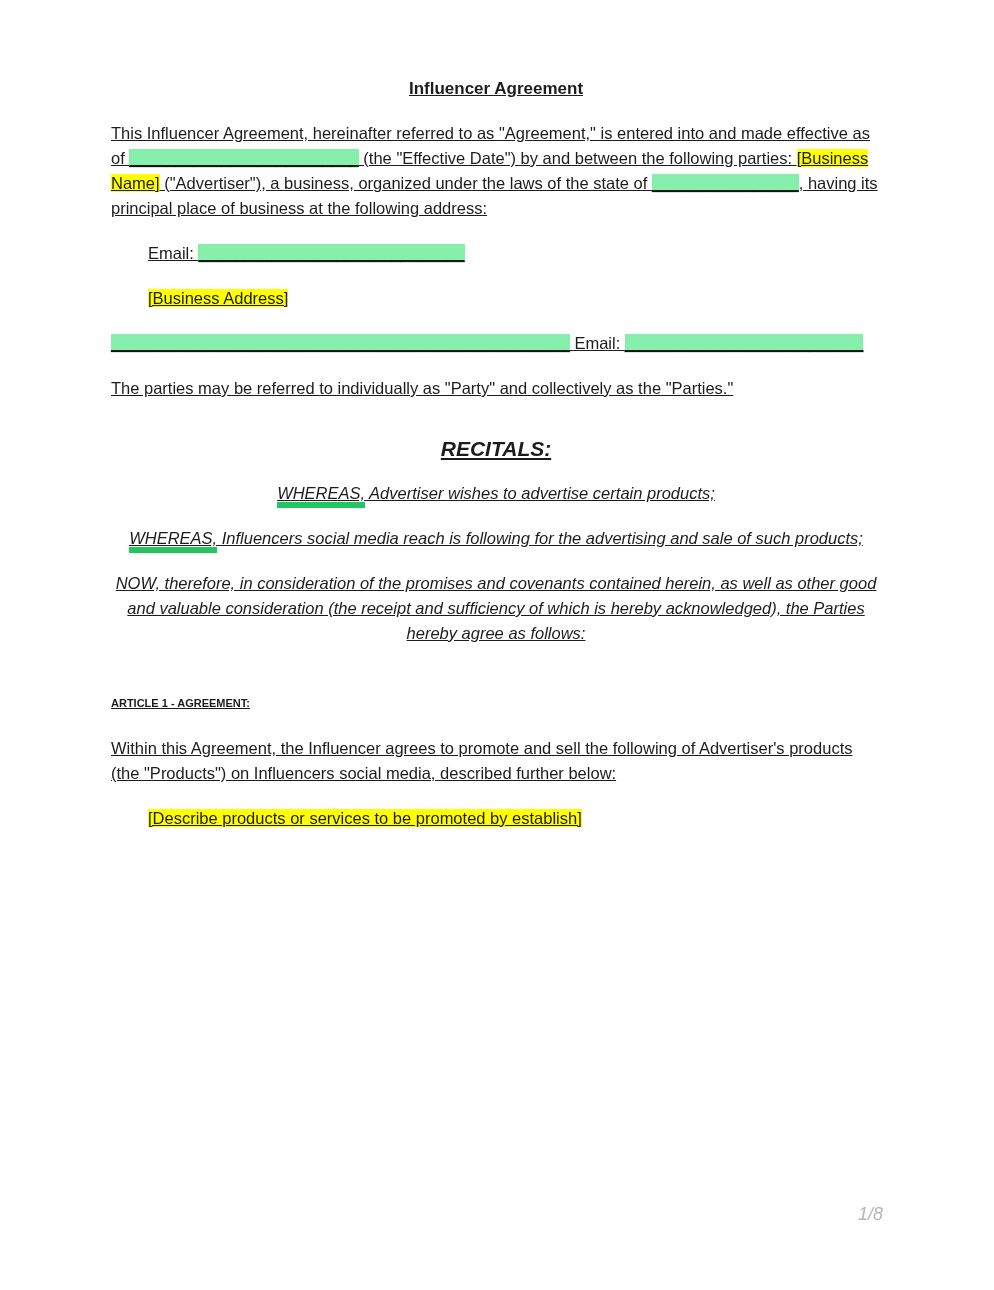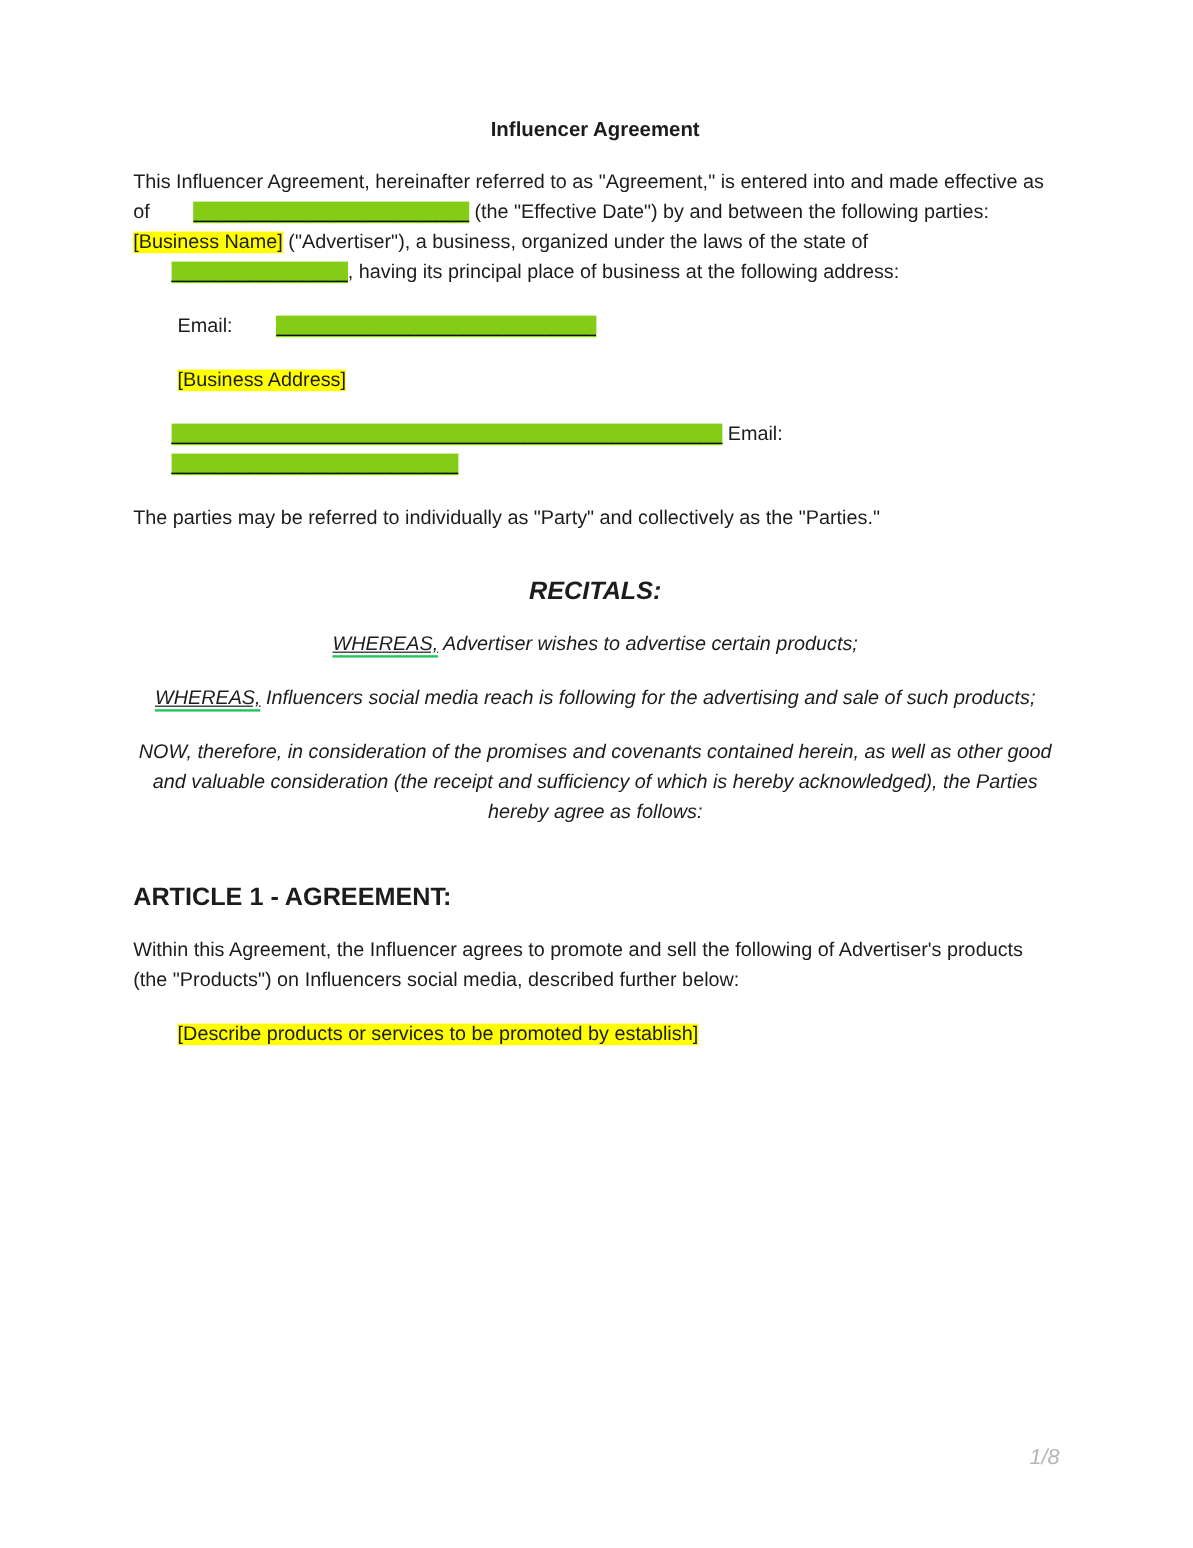--- a/index.html
+++ b/index.html
@@ -9,56 +9,56 @@
     width: 994px;
     height: 1290px;
     background: #ffffff;
     font-family: "Liberation Sans", sans-serif;
     font-size: 16.5px;
     line-height: 25px;
     color: #1c1c1c;
     overflow: hidden;
   }
   .content {
-    padding: 95px 113px 0 111px;
+    padding: 76px 113px 0 111px;
+    text-decoration: underline;
   }
   p { margin: 20px 0 0 0; }
   .doc-title {
     margin: 0;
     text-align: center;
     font-weight: bold;
     font-size: 17px;
   }
   .indent { margin-left: 37px; }
   .hl { background: #ffff00; }
   .blank {
-    background: #84cc16;
+    background: #86efac;
     color: #000000;
     letter-spacing: 0;
     white-space: nowrap;
-    margin-left: 32px;
   }
   .centered { text-align: center; }
   .italic { font-style: italic; }
   .recitals-heading {
     margin-top: 35px;
     text-align: center;
     font-weight: bold;
     font-style: italic;
     font-size: 21px;
   }
   .whereas {
     font-style: italic;
     text-decoration: underline;
-    border-bottom: 2px solid #22c55e;
+    border-bottom: 6px solid #22c55e;
   }
   .article-heading {
     margin-top: 45px;
     font-weight: bold;
-    font-size: 21px;
+    font-size: 11px;
   }
   .page-number {
     position: absolute;
     top: 1202px;
     right: 111px;
     font-style: italic;
     font-size: 18px;
     color: #b5b5b5;
   }
 </style>

